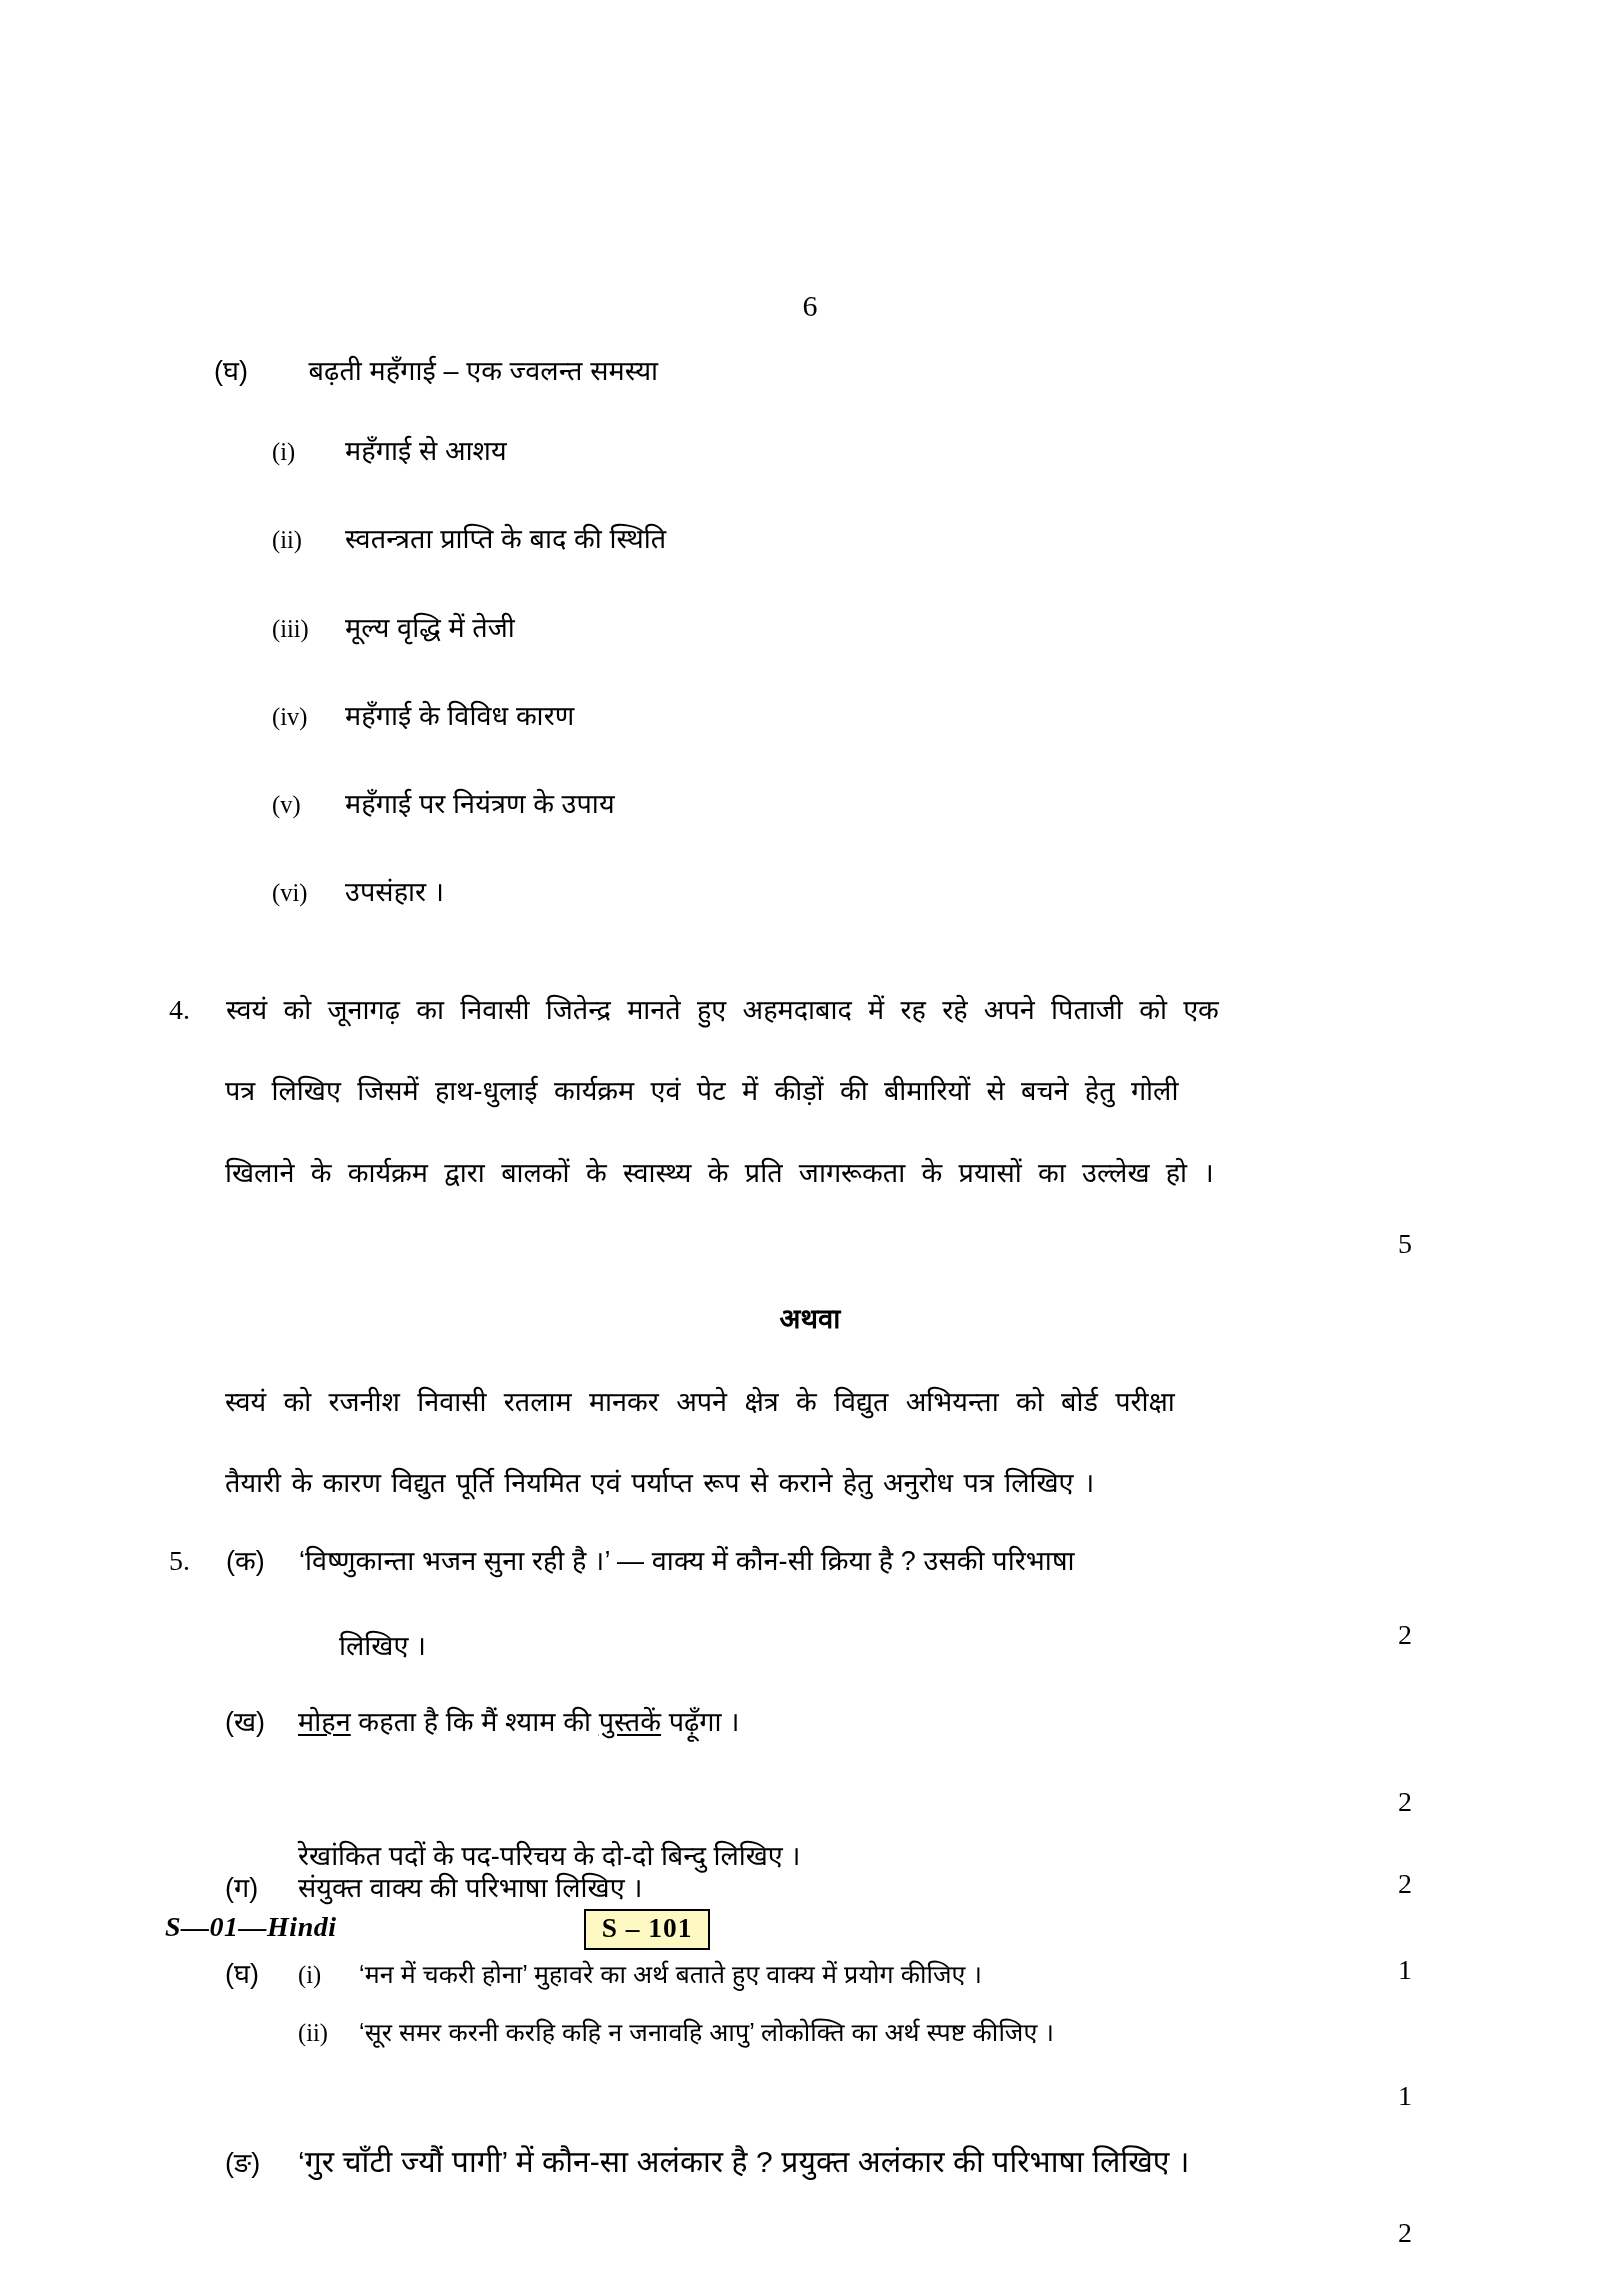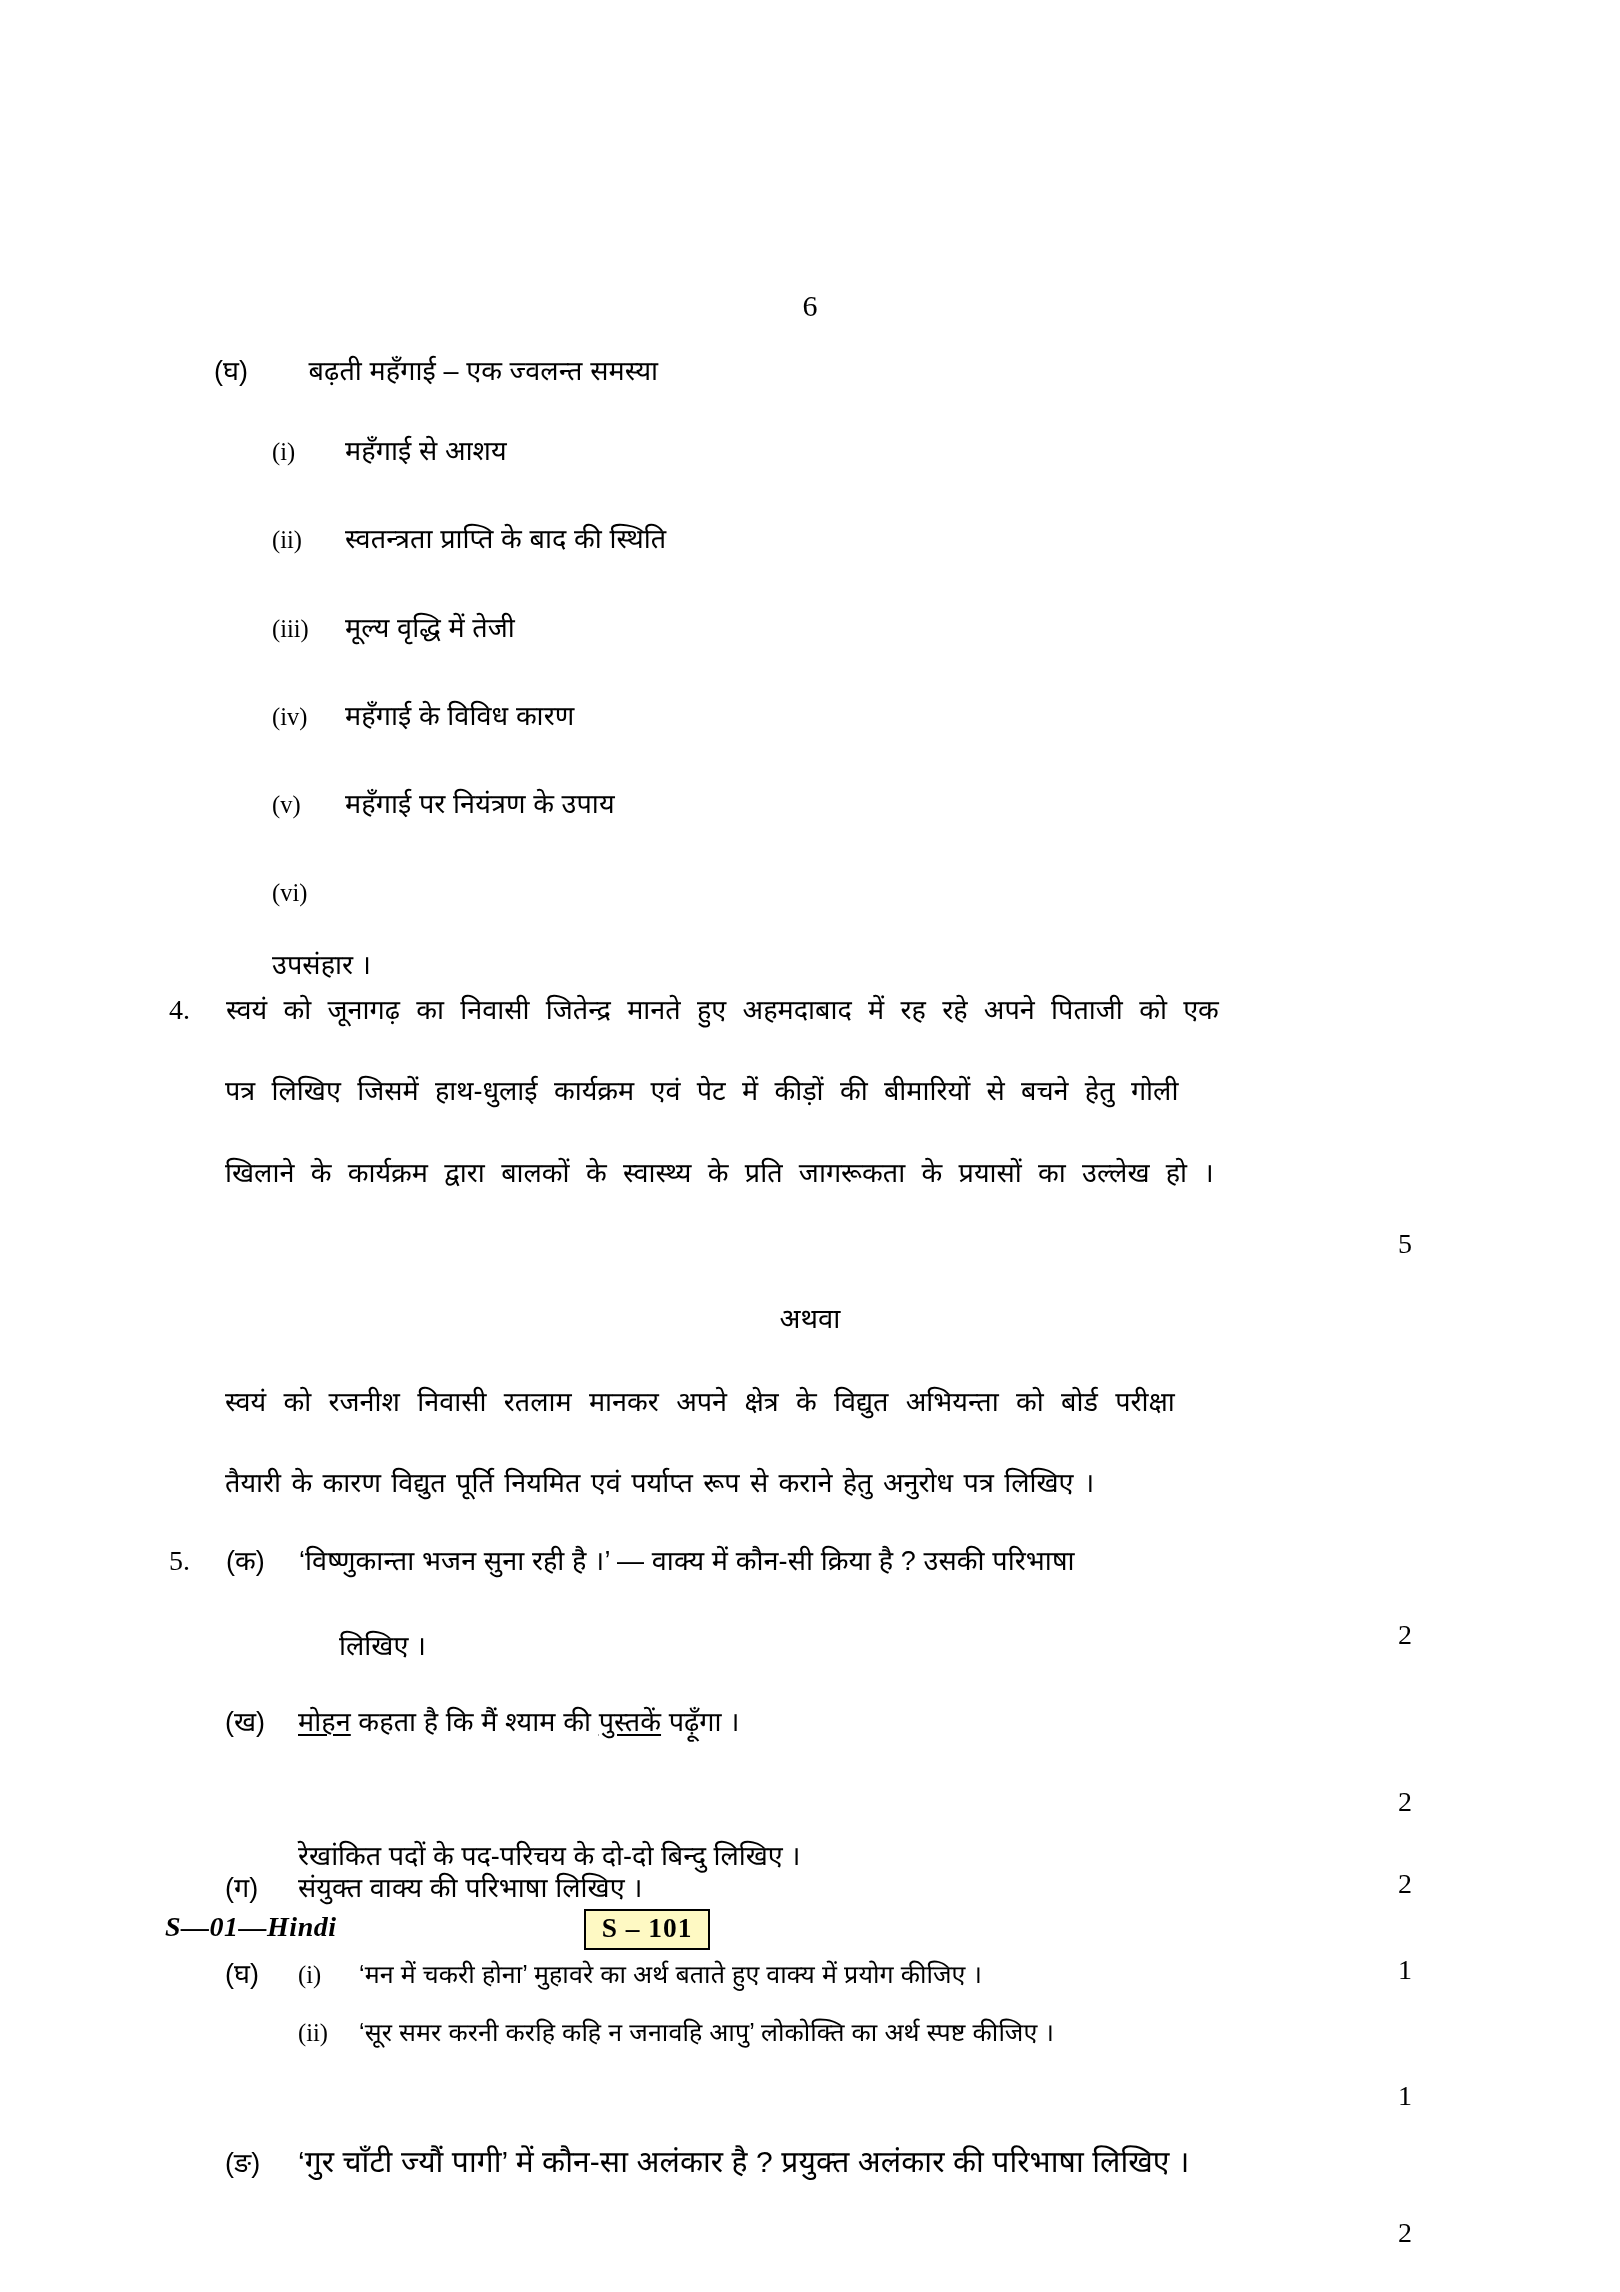--- a/index.html
+++ b/index.html
@@ -82,21 +82,21 @@
     font-family: "Liberation Serif", serif;
     font-size: 28px;
     text-align: right;
   }
 
   .athwa {
     position: absolute;
     left: 0; right: 0;
     text-align: center;
     font-family: "Liberation Sans", sans-serif;
-    font-weight: normal;
+    font-weight: bold;
     font-size: 27.4px;
   }
 
   .justified {
     position: absolute;
     font-family: "Liberation Sans", "DejaVu Sans", sans-serif;
     font-size: 27px;
     white-space: nowrap;
   }
 
@@ -161,21 +161,21 @@
   <div class="row" style="left:272px; top:703px;">
     <span class="rnum">(iv)</span>
     <span class="hindi body-text">महँगाई के विविध कारण</span>
   </div>
 
   <div class="row" style="left:272px; top:791px;">
     <span class="rnum">(v)</span>
     <span class="hindi body-text">महँगाई पर नियंत्रण के उपाय</span>
   </div>
 
-  <div class="row" style="left:272px; top:879px;flex-direction:column;">
+  <div class="row" style="left:272px; top:879px;">
     <span class="rnum">(vi)</span>
     <span class="hindi body-text">उपसंहार ।</span>
   </div>
 
   <div class="row" style="left:169px; top:990px;">
     <span class="qnum">4.</span>
     <span class="justified stretch1" style="position:static;">स्वयं को जूनागढ़ का निवासी जितेन्द्र मानते हुए अहमदाबाद में रह रहे अपने पिताजी को एक</span>
   </div>
   <div class="justified stretch1" style="left:225px; top:1071px;">पत्र लिखिए जिसमें हाथ-धुलाई कार्यक्रम एवं पेट में कीड़ों की बीमारियों से बचने हेतु गोली</div>
   <div class="justified stretch1" style="left:225px; top:1153px;">खिलाने के कार्यक्रम द्वारा बालकों के स्वास्थ्य के प्रति जागरूकता के प्रयासों का उल्लेख हो ।</div>

